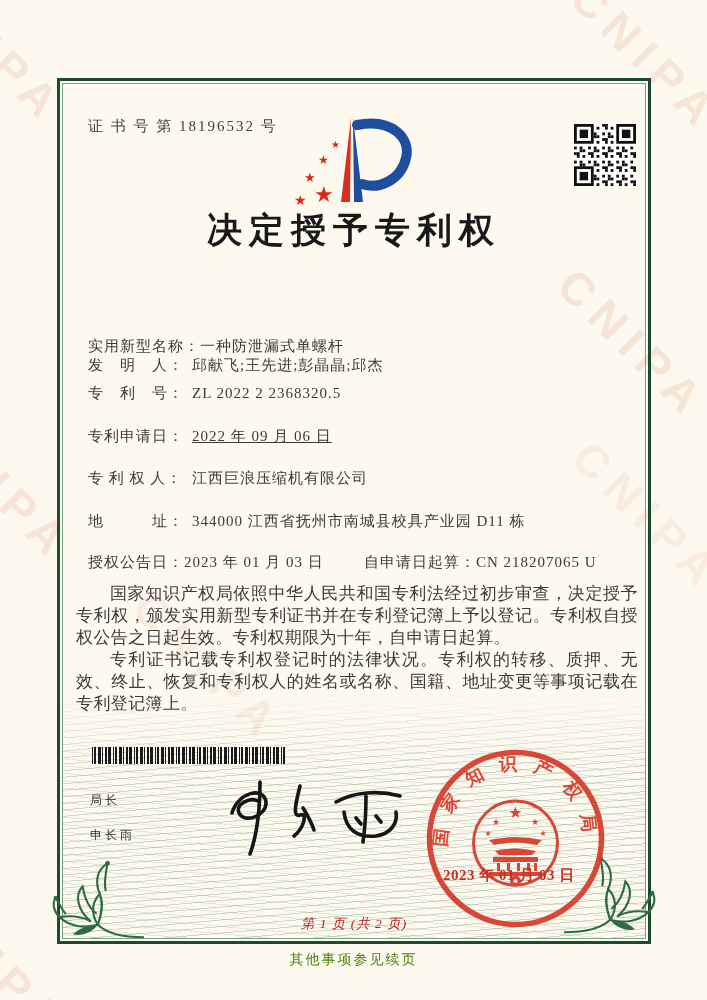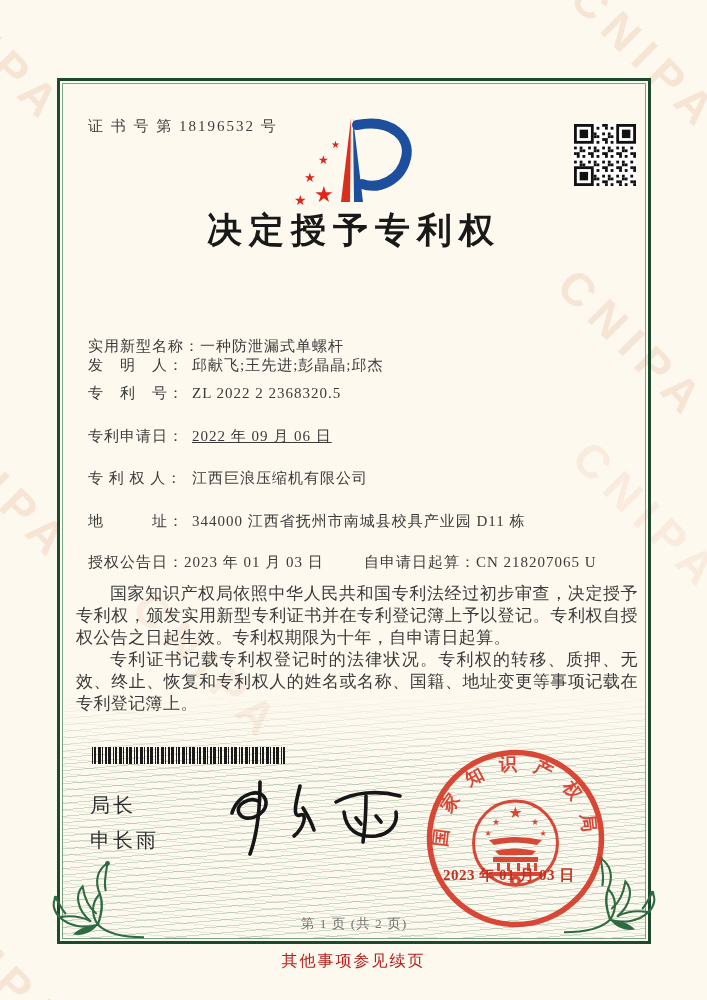--- a/index.html
+++ b/index.html
@@ -45,23 +45,23 @@
     font-size:35px;font-weight:600;letter-spacing:7px;color:#191919;z-index:2;
   }
   .field-row{position:absolute;left:88px;width:550px;font-size:15px;letter-spacing:1px;color:#3b3b3b;z-index:2;white-space:nowrap;}
   .field-label{display:inline-block;min-width:104px;}
   .grant-no-group{position:absolute;left:276px;top:0;}
   .body-text{
     position:absolute;left:76px;top:583px;width:562px;z-index:2;
     font-size:17px;line-height:22px;letter-spacing:0.4px;color:#3b3b3b;text-align:justify;
   }
   .body-text p{margin:0;text-indent:2em;}
-  .signer{position:absolute;left:90px;z-index:3;font-size:20px;letter-spacing:3px;color:#2f2f2f;}
-  .page-info{position:absolute;left:57px;top:915px;width:594px;text-align:center;font-size:13.5px;letter-spacing:1px;color:#737373;z-index:3;}
-  .footer-note{position:absolute;left:0;top:951px;width:707px;text-align:center;font-size:16px;letter-spacing:2px;color:#b91c1c;z-index:2;}
+  .signer{position:absolute;left:90px;z-index:3;font-size:12px;letter-spacing:3px;color:#2f2f2f;}
+  .page-info{position:absolute;left:57px;top:915px;width:594px;text-align:center;font-size:13.5px;letter-spacing:1px;color:#b91c1c;z-index:3;font-style:italic;}
+  .footer-note{position:absolute;left:0;top:951px;width:707px;text-align:center;font-size:14px;letter-spacing:2px;color:#4d7c0f;z-index:2;}
   .seal-date{position:absolute;left:443px;top:866px;font-size:15px;letter-spacing:0.5px;color:#c23122;z-index:5;white-space:nowrap;font-weight:600;}
   .logo{position:absolute;left:280px;top:110px;z-index:2;}
   .qr{position:absolute;left:574px;top:124px;z-index:2;}
   .barcode{position:absolute;left:92px;top:747px;z-index:3;}
   .signature{position:absolute;left:208px;top:768px;z-index:4;}
   .seal{position:absolute;left:423px;top:746px;z-index:4;opacity:0.93;}
 </style>
 </head>
 <body>
 

